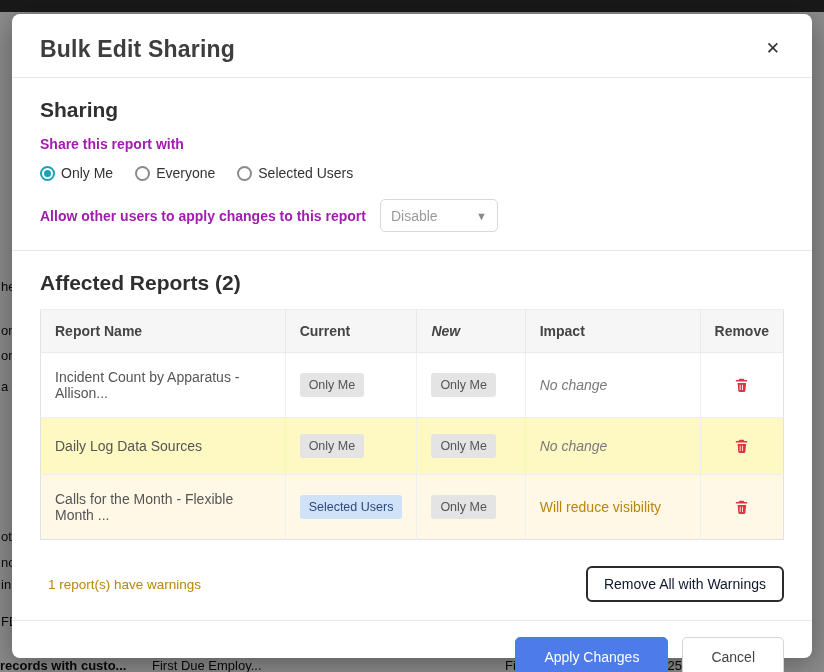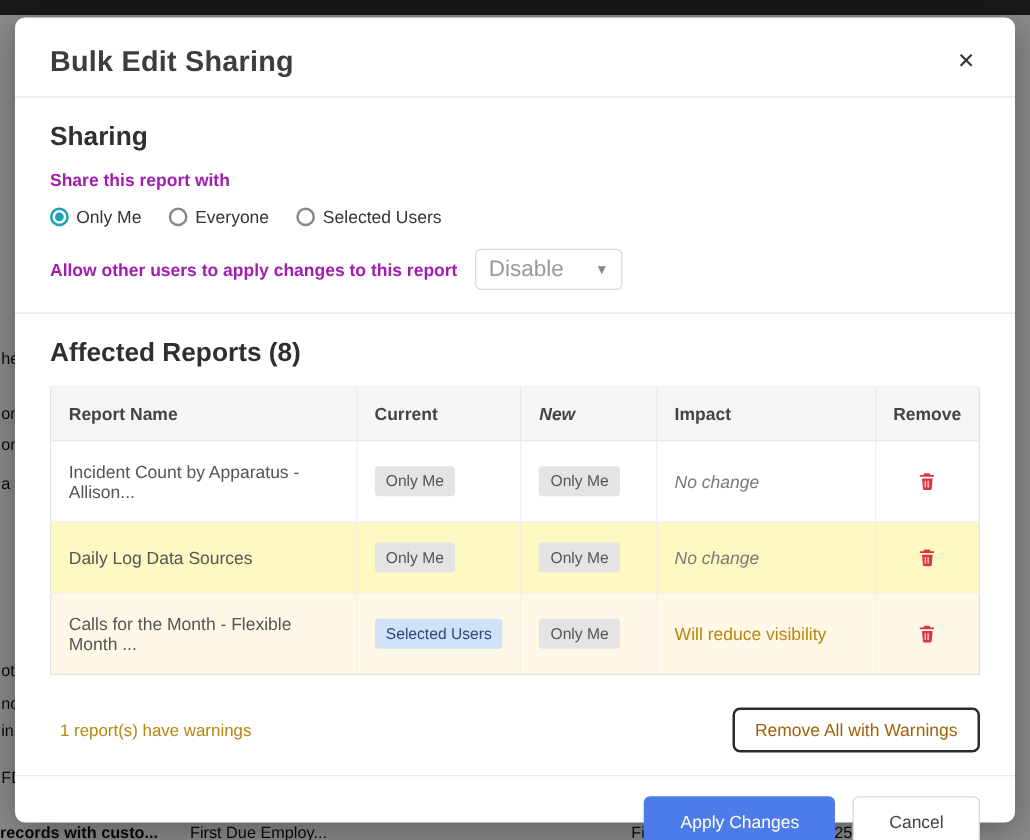--- a/index.html
+++ b/index.html
@@ -40,21 +40,21 @@
   .field-label{font-size:14px;font-weight:700;color:#a21caf;margin-top:14px;}
 
   .radio-row{display:flex;align-items:center;gap:22px;margin-top:13px;}
   .radio-opt{display:flex;align-items:center;gap:6px;font-size:14px;color:#333;cursor:pointer;}
   .radio{width:15px;height:15px;border-radius:50%;border:2px solid #8a8a8a;display:inline-block;position:relative;background:#fff;flex:0 0 auto;}
   .radio.checked{border-color:var(--teal);}
   .radio.checked::after{content:"";position:absolute;inset:2px;border-radius:50%;background:var(--teal);}
 
   .allow-row{display:flex;align-items:center;gap:14px;margin-top:18px;}
   .dropdown{width:118px;height:33px;border:1px solid #d8d8d8;border-radius:5px;display:flex;align-items:center;justify-content:space-between;padding:0 10px;cursor:pointer;background:#fff;}
-  .dd-value{font-size:18px;color:#9a9a9a;}
+  .dd-value{font-size:14px;color:#9a9a9a;}
   .caret{font-size:11px;color:#888;}
 
   
   .rpt-table{width:100%;border-collapse:collapse;margin-top:14px;border:1px solid var(--border);font-size:14px;}
   .rpt-table th{
     background:var(--header-bg);text-align:left;font-weight:700;color:#444;
     padding:13px 14px;border:1px solid #e9e9e9;border-top:none;font-size:14px;
   }
   .rpt-table th:first-child{border-left:none;}
   .rpt-table th:last-child{border-right:none;}
@@ -74,21 +74,21 @@
   .impact-none{font-style:italic;color:#7a7a7a;}
   .impact-warn{color:var(--warning-text);}
   .trash-btn{border:none;background:none;cursor:pointer;padding:2px;display:inline-flex;}
   .trash-btn svg{width:17px;height:18px;fill:var(--danger);}
   .td-center{text-align:center;}
 
   .warn-row{display:flex;justify-content:space-between;align-items:center;margin-top:26px;}
   .warn-msg{font-size:13.5px;color:var(--warning-text);padding-left:8px;}
   .remove-all-btn{
     background:#fff;border:2px solid #2b2b2b;border-radius:6px;
-    padding:8px 16px;font-size:14px;color:#a16207;cursor:pointer;
+    padding:8px 16px;font-size:14px;color:#0f172a;cursor:pointer;
     font-family:inherit;
   }
 
   .footer-divider{border:none;border-top:1px solid #e8e8e8;margin:18px -28px 0 -28px;}
   .modal-footer{margin-top:auto;display:flex;justify-content:flex-end;gap:14px;padding-top:16px;}
   .btn{border-radius:5px;font-size:14px;cursor:pointer;padding:11px 28px;font-family:inherit;}
   .btn-cancel{background:#fff;border:1px solid #d5d5d5;color:#444;}
   .btn-apply{background:var(--accent);border:1px solid var(--accent);color:#fff;}
 </style>
 </head>
@@ -143,21 +143,21 @@
   <div class="allow-row">
     <div class="field-label" style="margin-top:0;">Allow other users to apply changes to this report</div>
     <div class="dropdown">
       <span class="dd-value">Disable</span>
       <span class="caret">▼</span>
     </div>
   </div>
 
   <hr class="divider" style="margin-top:18px;">
 
-  <div class="section-heading">Affected Reports (8)</div>
+  <div class="section-heading">Affected Reports (2)</div>
 
   <table class="rpt-table">
     <thead>
       <tr>
         <th class="col-name">Report Name</th>
         <th class="col-current">Current</th>
         <th class="col-new">New</th>
         <th class="col-impact">Impact</th>
         <th class="col-remove">Remove</th>
       </tr>

